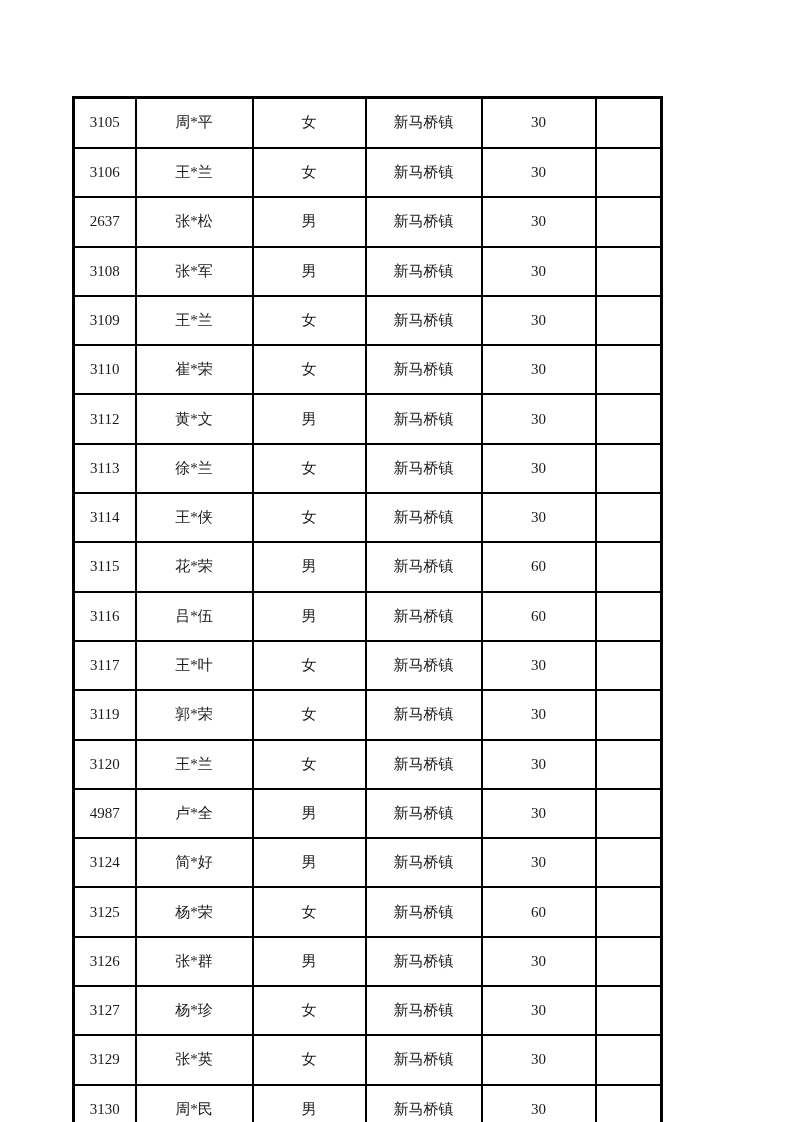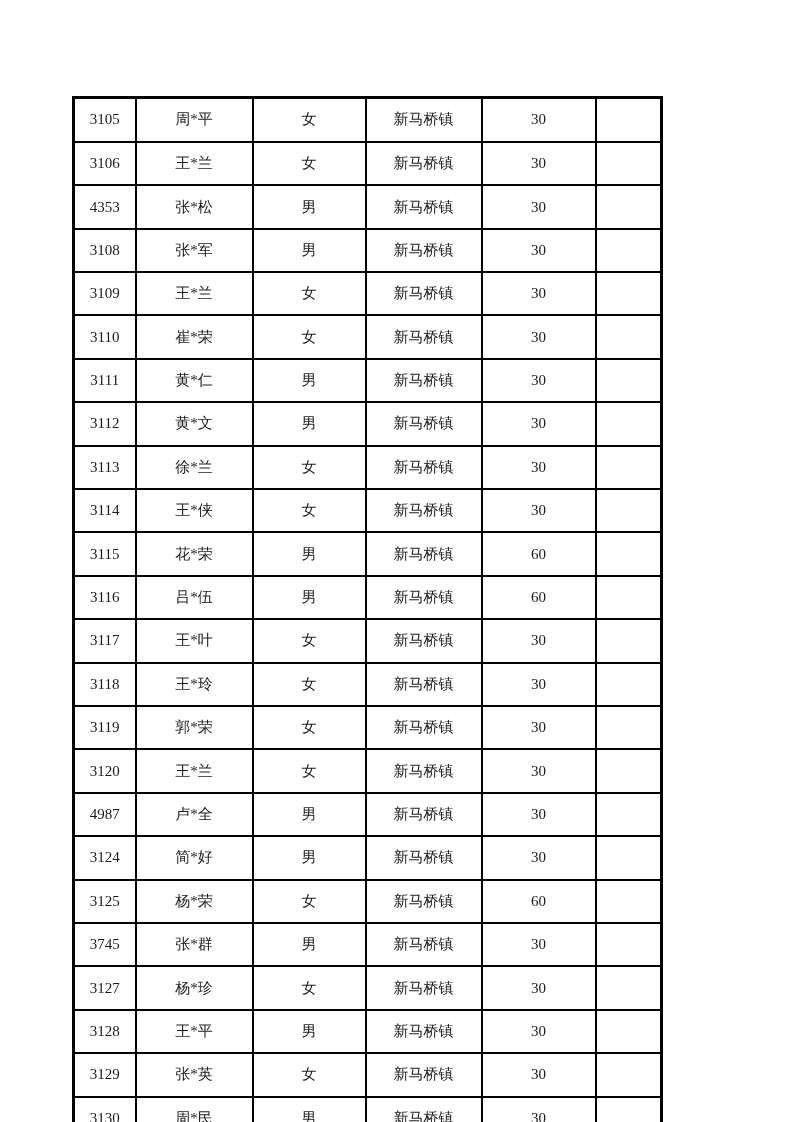--- a/index.html
+++ b/index.html
@@ -72,21 +72,21 @@
         </tr>
         <tr>
           <td>3106</td>
           <td>王*兰</td>
           <td>女</td>
           <td>新马桥镇</td>
           <td>30</td>
           <td></td>
         </tr>
         <tr>
-          <td>4353</td>
+          <td>2637</td>
           <td>张*松</td>
           <td>男</td>
           <td>新马桥镇</td>
           <td>30</td>
           <td></td>
         </tr>
         <tr>
           <td>3108</td>
           <td>张*军</td>
           <td>男</td>
@@ -104,28 +104,20 @@
         </tr>
         <tr>
           <td>3110</td>
           <td>崔*荣</td>
           <td>女</td>
           <td>新马桥镇</td>
           <td>30</td>
           <td></td>
         </tr>
         <tr>
-          <td>3111</td>
-          <td>黄*仁</td>
-          <td>男</td>
-          <td>新马桥镇</td>
-          <td>30</td>
-          <td></td>
-        </tr>
-        <tr>
           <td>3112</td>
           <td>黄*文</td>
           <td>男</td>
           <td>新马桥镇</td>
           <td>30</td>
           <td></td>
         </tr>
         <tr>
           <td>3113</td>
           <td>徐*兰</td>
@@ -160,28 +152,20 @@
         </tr>
         <tr>
           <td>3117</td>
           <td>王*叶</td>
           <td>女</td>
           <td>新马桥镇</td>
           <td>30</td>
           <td></td>
         </tr>
         <tr>
-          <td>3118</td>
-          <td>王*玲</td>
-          <td>女</td>
-          <td>新马桥镇</td>
-          <td>30</td>
-          <td></td>
-        </tr>
-        <tr>
           <td>3119</td>
           <td>郭*荣</td>
           <td>女</td>
           <td>新马桥镇</td>
           <td>30</td>
           <td></td>
         </tr>
         <tr>
           <td>3120</td>
           <td>王*兰</td>
@@ -208,39 +192,31 @@
         </tr>
         <tr>
           <td>3125</td>
           <td>杨*荣</td>
           <td>女</td>
           <td>新马桥镇</td>
           <td>60</td>
           <td></td>
         </tr>
         <tr>
-          <td>3745</td>
+          <td>3126</td>
           <td>张*群</td>
           <td>男</td>
           <td>新马桥镇</td>
           <td>30</td>
           <td></td>
         </tr>
         <tr>
           <td>3127</td>
           <td>杨*珍</td>
           <td>女</td>
-          <td>新马桥镇</td>
-          <td>30</td>
-          <td></td>
-        </tr>
-        <tr>
-          <td>3128</td>
-          <td>王*平</td>
-          <td>男</td>
           <td>新马桥镇</td>
           <td>30</td>
           <td></td>
         </tr>
         <tr>
           <td>3129</td>
           <td>张*英</td>
           <td>女</td>
           <td>新马桥镇</td>
           <td>30</td>

